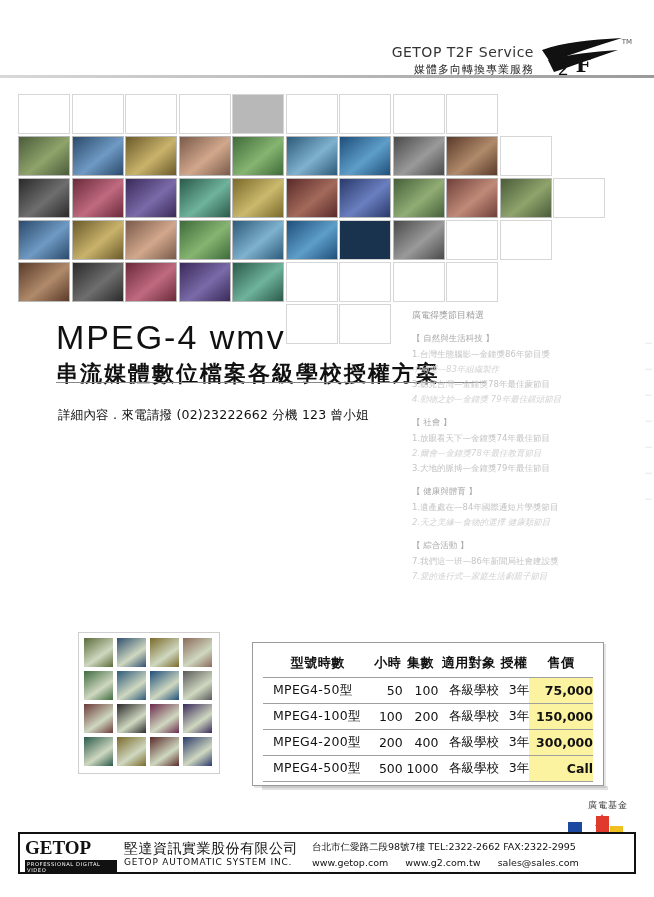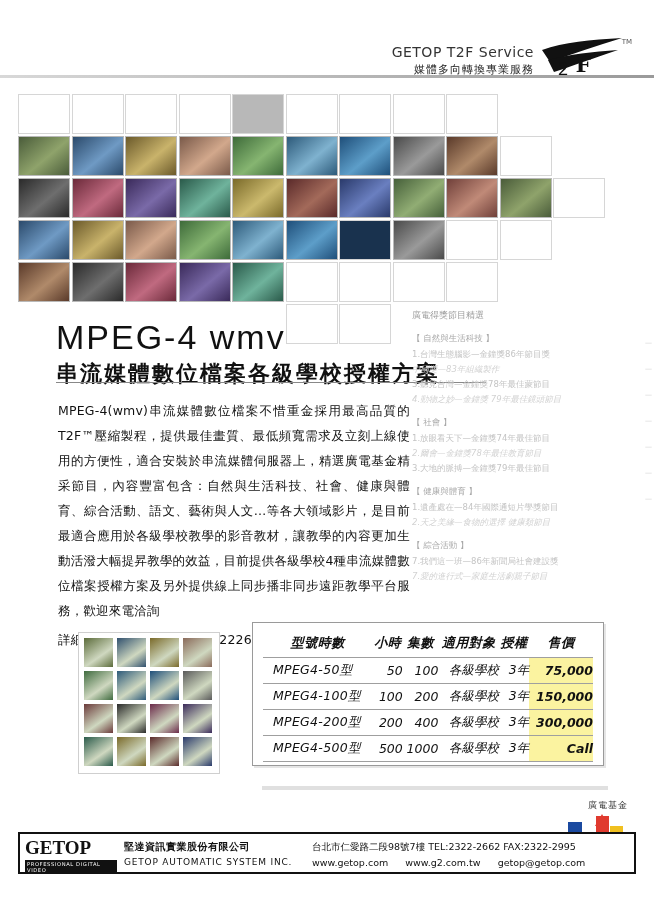--- a/index.html
+++ b/index.html
@@ -88,24 +88,23 @@
 
   
   .mosaic{
     position:absolute;left:78px;top:632px;width:140px;height:140px;
     border:1px solid #cfcfcf;background:#fff;
   }
   .mcell{position:absolute;width:31px;height:31px;overflow:hidden;border:1px solid #fff;box-sizing:border-box;}
 
   
   .pricebox{
-    position:absolute;left:252px;top:622px;width:350px;height:142px;
+    position:absolute;left:252px;top:642px;width:350px;height:142px;
     border:1px solid #9a9a9a;background:#fff;
     box-shadow:2px 2px 0 rgba(0,0,0,.10);
-    font-style:italic;
   }
   table.price{
     border-collapse:collapse;width:330px;margin:9px auto 0 auto;
     font-size:12.5px;
   }
   table.price th{
     font-weight:700;font-size:13px;text-align:center;padding:2px 0 5px 0;
     color:#111;letter-spacing:.5px;
   }
   table.price td{
@@ -143,21 +142,21 @@
   .getop-word{
     font-family:"Liberation Serif","DejaVu Serif",serif;
     font-weight:700;font-size:19px;letter-spacing:0px;color:#111;
     line-height:19px;
   }
   .getop-sub{
     background:#111;color:#fff;font-size:5.2px;letter-spacing:.6px;
     padding:1px 2px;margin-top:1px;display:inline-block;
   }
   .co-cn{
-    position:absolute;left:104px;top:6px;font-size:10px;font-weight:700;color:#111;letter-spacing:.5px;
+    position:absolute;left:104px;top:6px;font-size:14px;font-weight:400;color:#111;letter-spacing:.5px;
   }
   .co-en{
     position:absolute;left:104px;top:23px;font-size:9px;color:#111;letter-spacing:.8px;
   }
   .addr1{
     position:absolute;left:292px;top:7px;font-size:9.5px;color:#111;
   }
   .addr2{
     position:absolute;left:292px;top:23px;font-size:9.5px;color:#111;
   }
@@ -303,21 +302,20 @@
       <div class="cell" style="left: 321px; top: 210px;"></div>
     </div>
 
   <div class="headline">
     <div class="h1">MPEG-4  wmv</div>
     <div class="h2">串流媒體數位檔案各級學校授權方案</div>
     <div class="h2-rule"></div>
   </div>
 
   <div class="body-copy">
-    <div>MPEG-4(wmv)串流媒體數位檔案不惜重金採用最高品質的T2F™壓縮製程，提供最佳畫質、最低頻寬需求及立刻上線使用的方便性，適合安裝於串流媒體伺服器上，精選廣電基金精采節目，內容豐富包含：自然與生活科技、社會、健康與體育、綜合活動、語文、藝術與人文…等各大領域影片，是目前最適合應用於各級學校教學的影音教材，讓教學的內容更加生動活潑大幅提昇教學的效益，目前提供各級學校4種串流媒體數位檔案授權方案及另外提供線上同步播非同步遠距教學平台服務，歡迎來電洽詢</div>
     <div style="margin-top:4px;">詳細內容．來電請撥  (02)23222662 分機 123 曾小姐</div>
   </div>
 
   <div class="awards">
     <div class="atitle">廣電得獎節目精選</div>
     <div id="awards-body">
         <div class="sect">【 自然與生活科技 】</div>
         <div class="itm">1.台灣生態腦影—金鐘獎86年節目獎</div>
         <div class="itm itm-dim">中國獎—83年組織製作</div>
         <div class="itm">3.聽見台灣—金鐘獎78年最佳蒙節目</div>
@@ -429,17 +427,17 @@
     <div class="getop-badge">
       <div class="getop-word">GETOP</div>
       <div class="getop-sub">PROFESSIONAL DIGITAL VIDEO</div>
     </div>
     <div class="co-cn">堅達資訊實業股份有限公司</div>
     <div class="co-en">GETOP AUTOMATIC SYSTEM INC.</div>
     <div class="addr1">台北市仁愛路二段98號7樓 TEL:2322-2662 FAX:2322-2995</div>
     <div class="addr2">
       <span>www.getop.com</span>
       <span>www.g2.com.tw</span>
-      <span>getop@getop.com</span>
+      <span>sales@sales.com</span>
     </div>
   </div>
 
 </div>
 
 </body></html>

